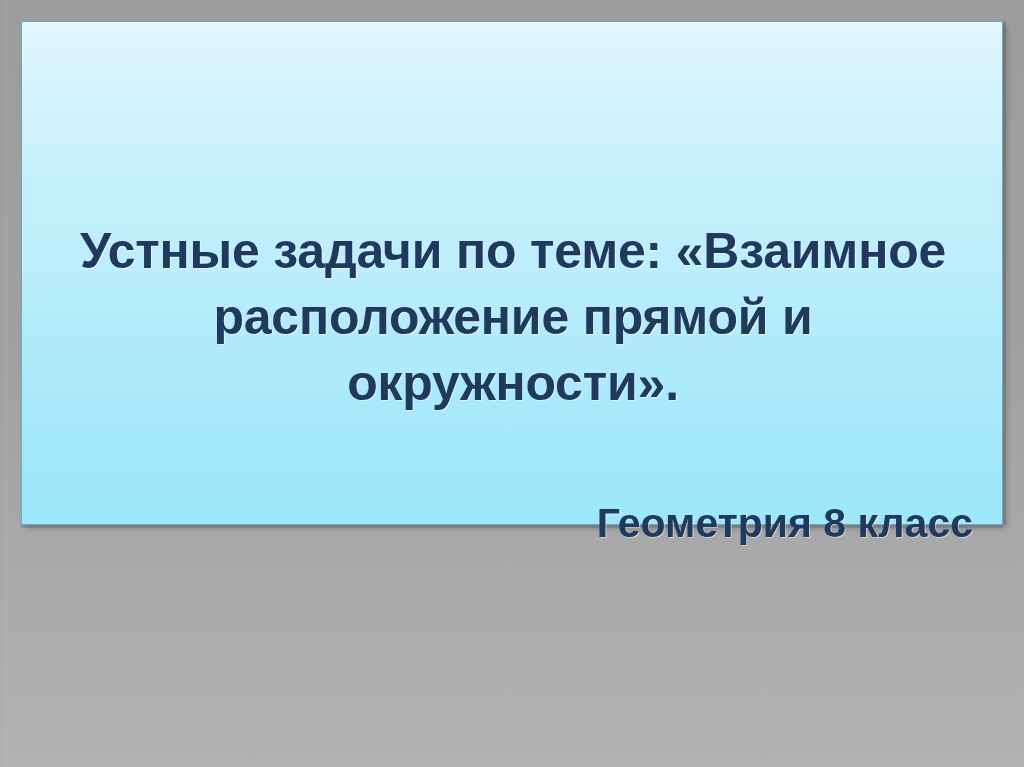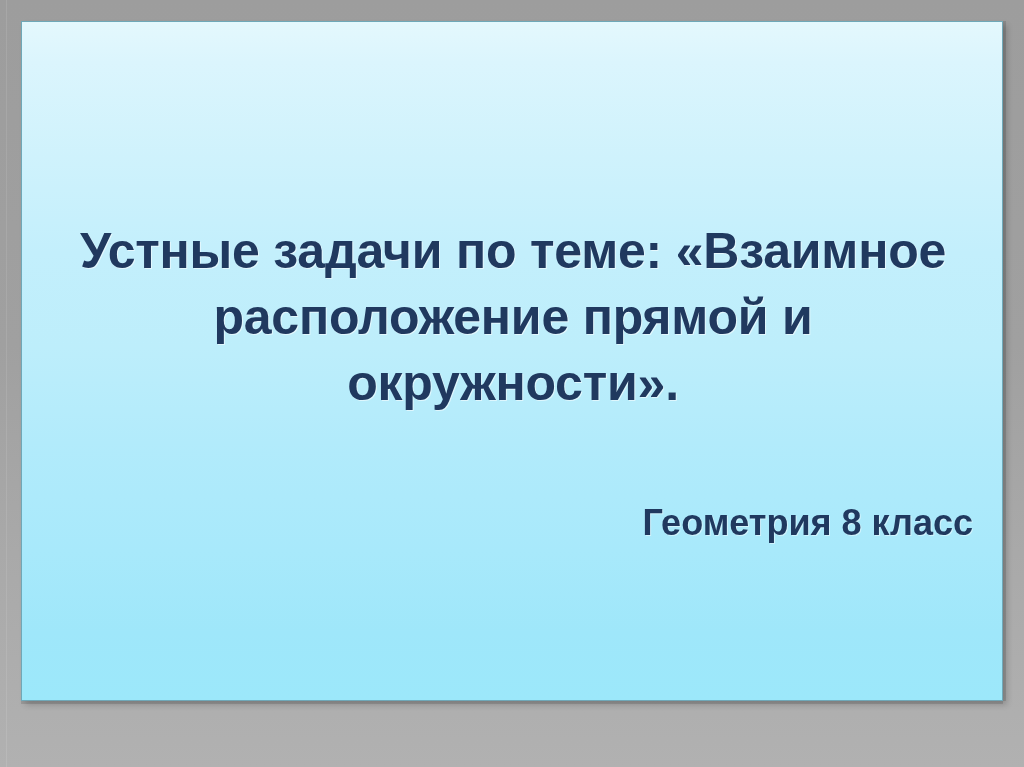--- a/index.html
+++ b/index.html
@@ -39,21 +39,21 @@
     background: rgba(255,255,255,0.10);
     pointer-events: none;
   }
 
   
   .slide {
     position: absolute;
     left: 21px;
     top: 21px;
     width: 982px;
-    height: 680px;
+    height: 504px;
     box-sizing: border-box;
     border: 1px solid #6fa8b8;
     background:
       linear-gradient(to bottom,
         #e4f8fd 0%,
         #dbf5fd 6%,
         #cff2fc 20%,
         #c3effc 34%,
         #bdeefb 48%,
         #b2ebfb 62%,
@@ -100,21 +100,21 @@
     position: absolute;
     left: 50px;
     top: 479px;
     width: 901px;
     text-align: right;
   }
   .subtitle-text {
     margin: 0;
     font-family: "Liberation Sans", sans-serif;
     font-weight: bold;
-    font-size: 36px;
+    font-size: 41px;
     line-height: 44px;
     color: #20395f;
     text-shadow: 1px 1px 0 rgba(255,255,255,0.45);
   }
 </style>
 </head>
 <body>
 
 <div id="viewer">
 

